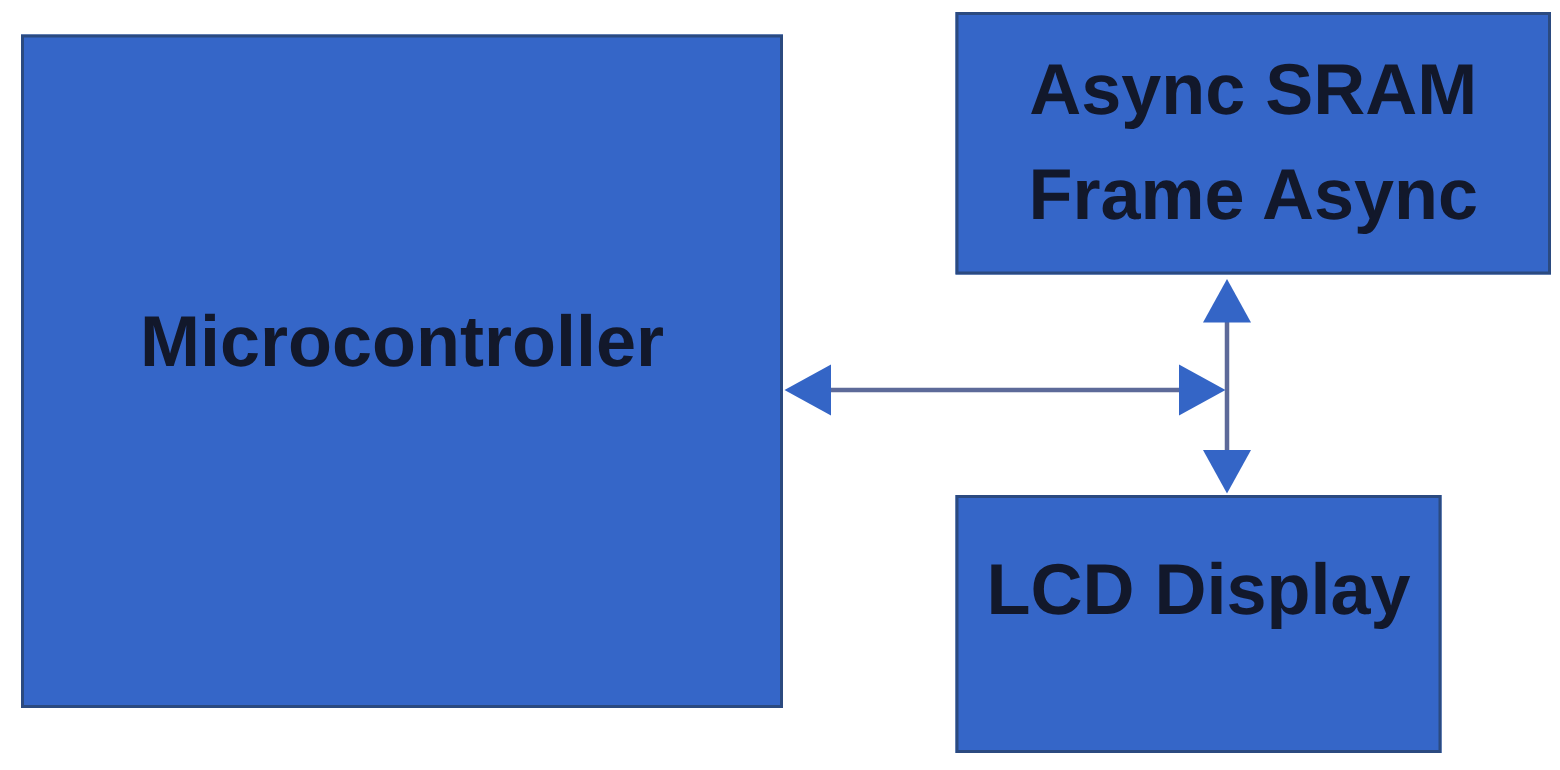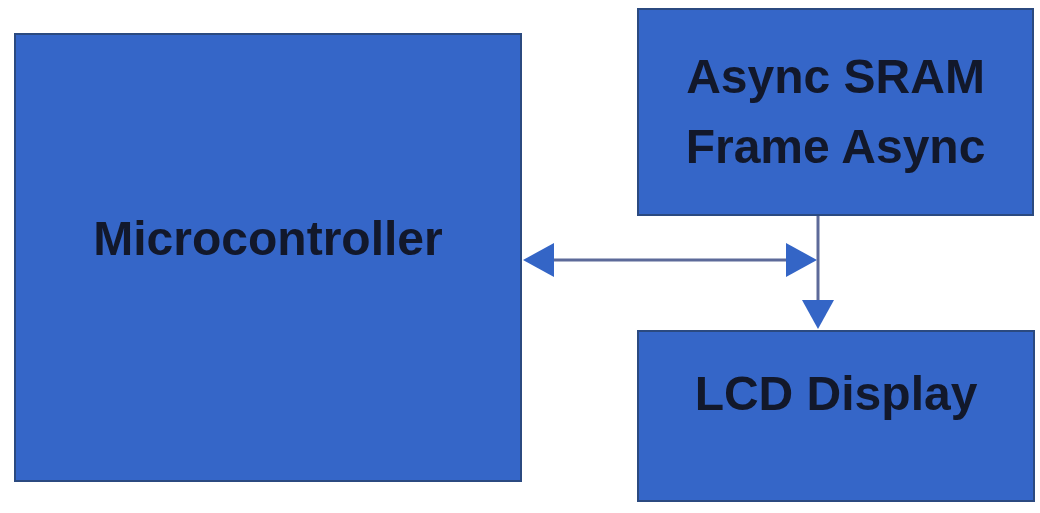--- a/index.html
+++ b/index.html
@@ -33,35 +33,35 @@
     align-items: center;
     justify-content: center;
     text-align: center;
     color: #12182b;
     font-weight: 700;
     font-size: 48px;
     line-height: 1.45;
   }
   .node-mcu {
     left: 14px;
-    top: 33px;
+    top: 23px;
     width: 508px;
     height: 449px;
     padding-bottom: 38px;
   }
   .node-sram {
     left: 637px;
     top: 8px;
     width: 397px;
-    height: 208px;
+    height: 175px;
   }
   .node-lcd {
     left: 637px;
     top: 330px;
-    width: 398px;
+    width: 324px;
     height: 172px;
     padding-bottom: 44px;
   }
   .node-label {
     display: block;
     white-space: nowrap;
   }
 </style>
 </head>
 <body>

